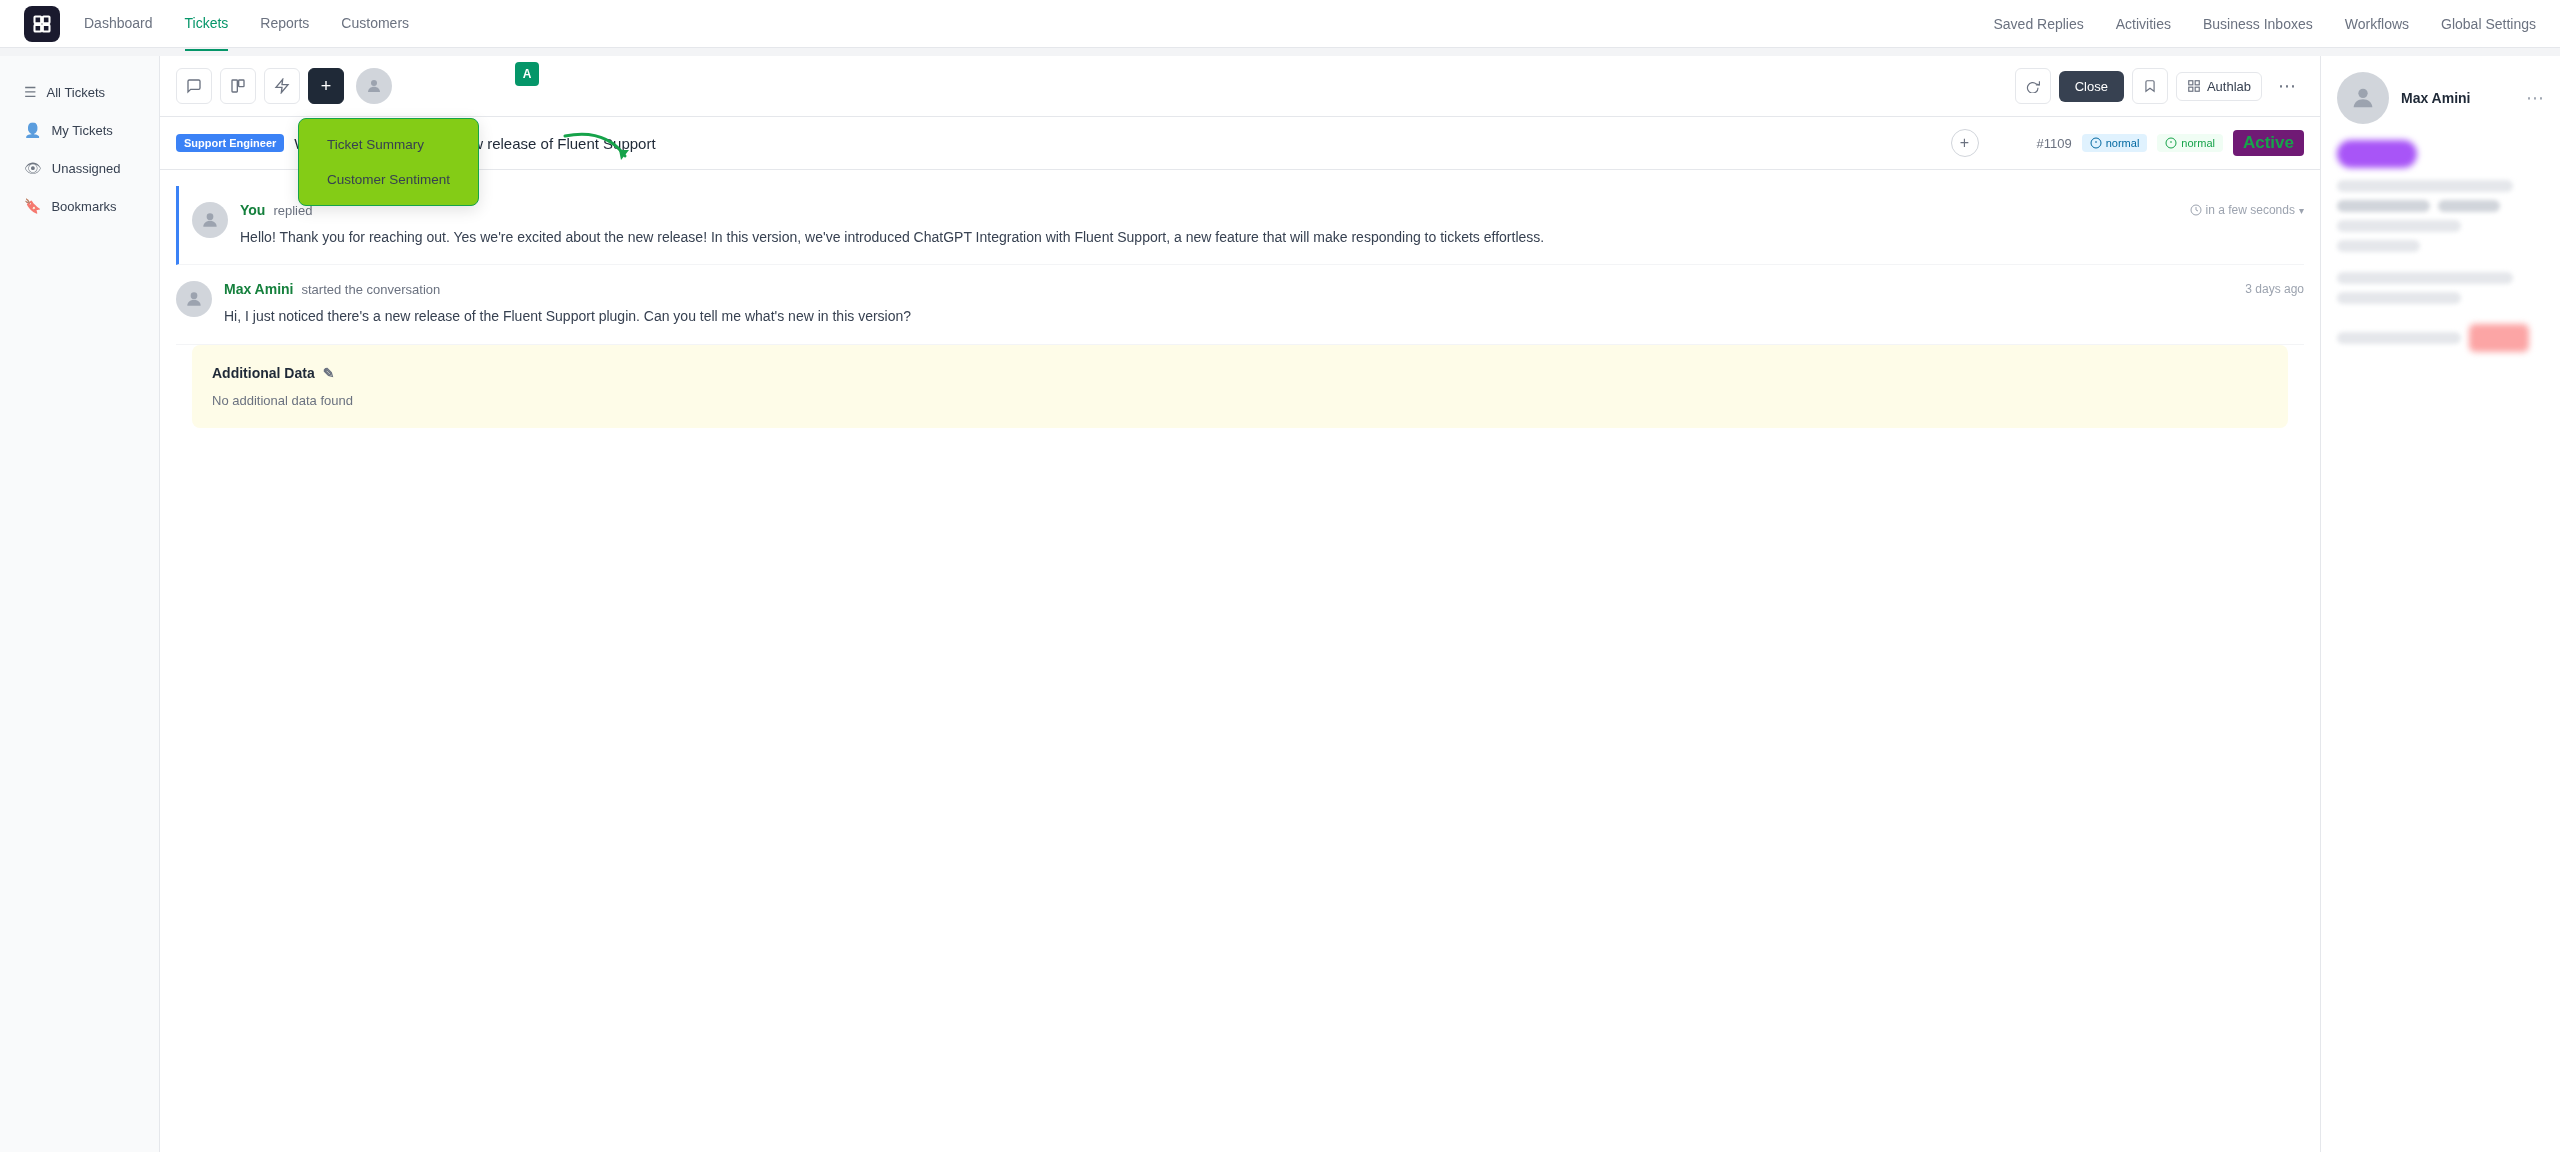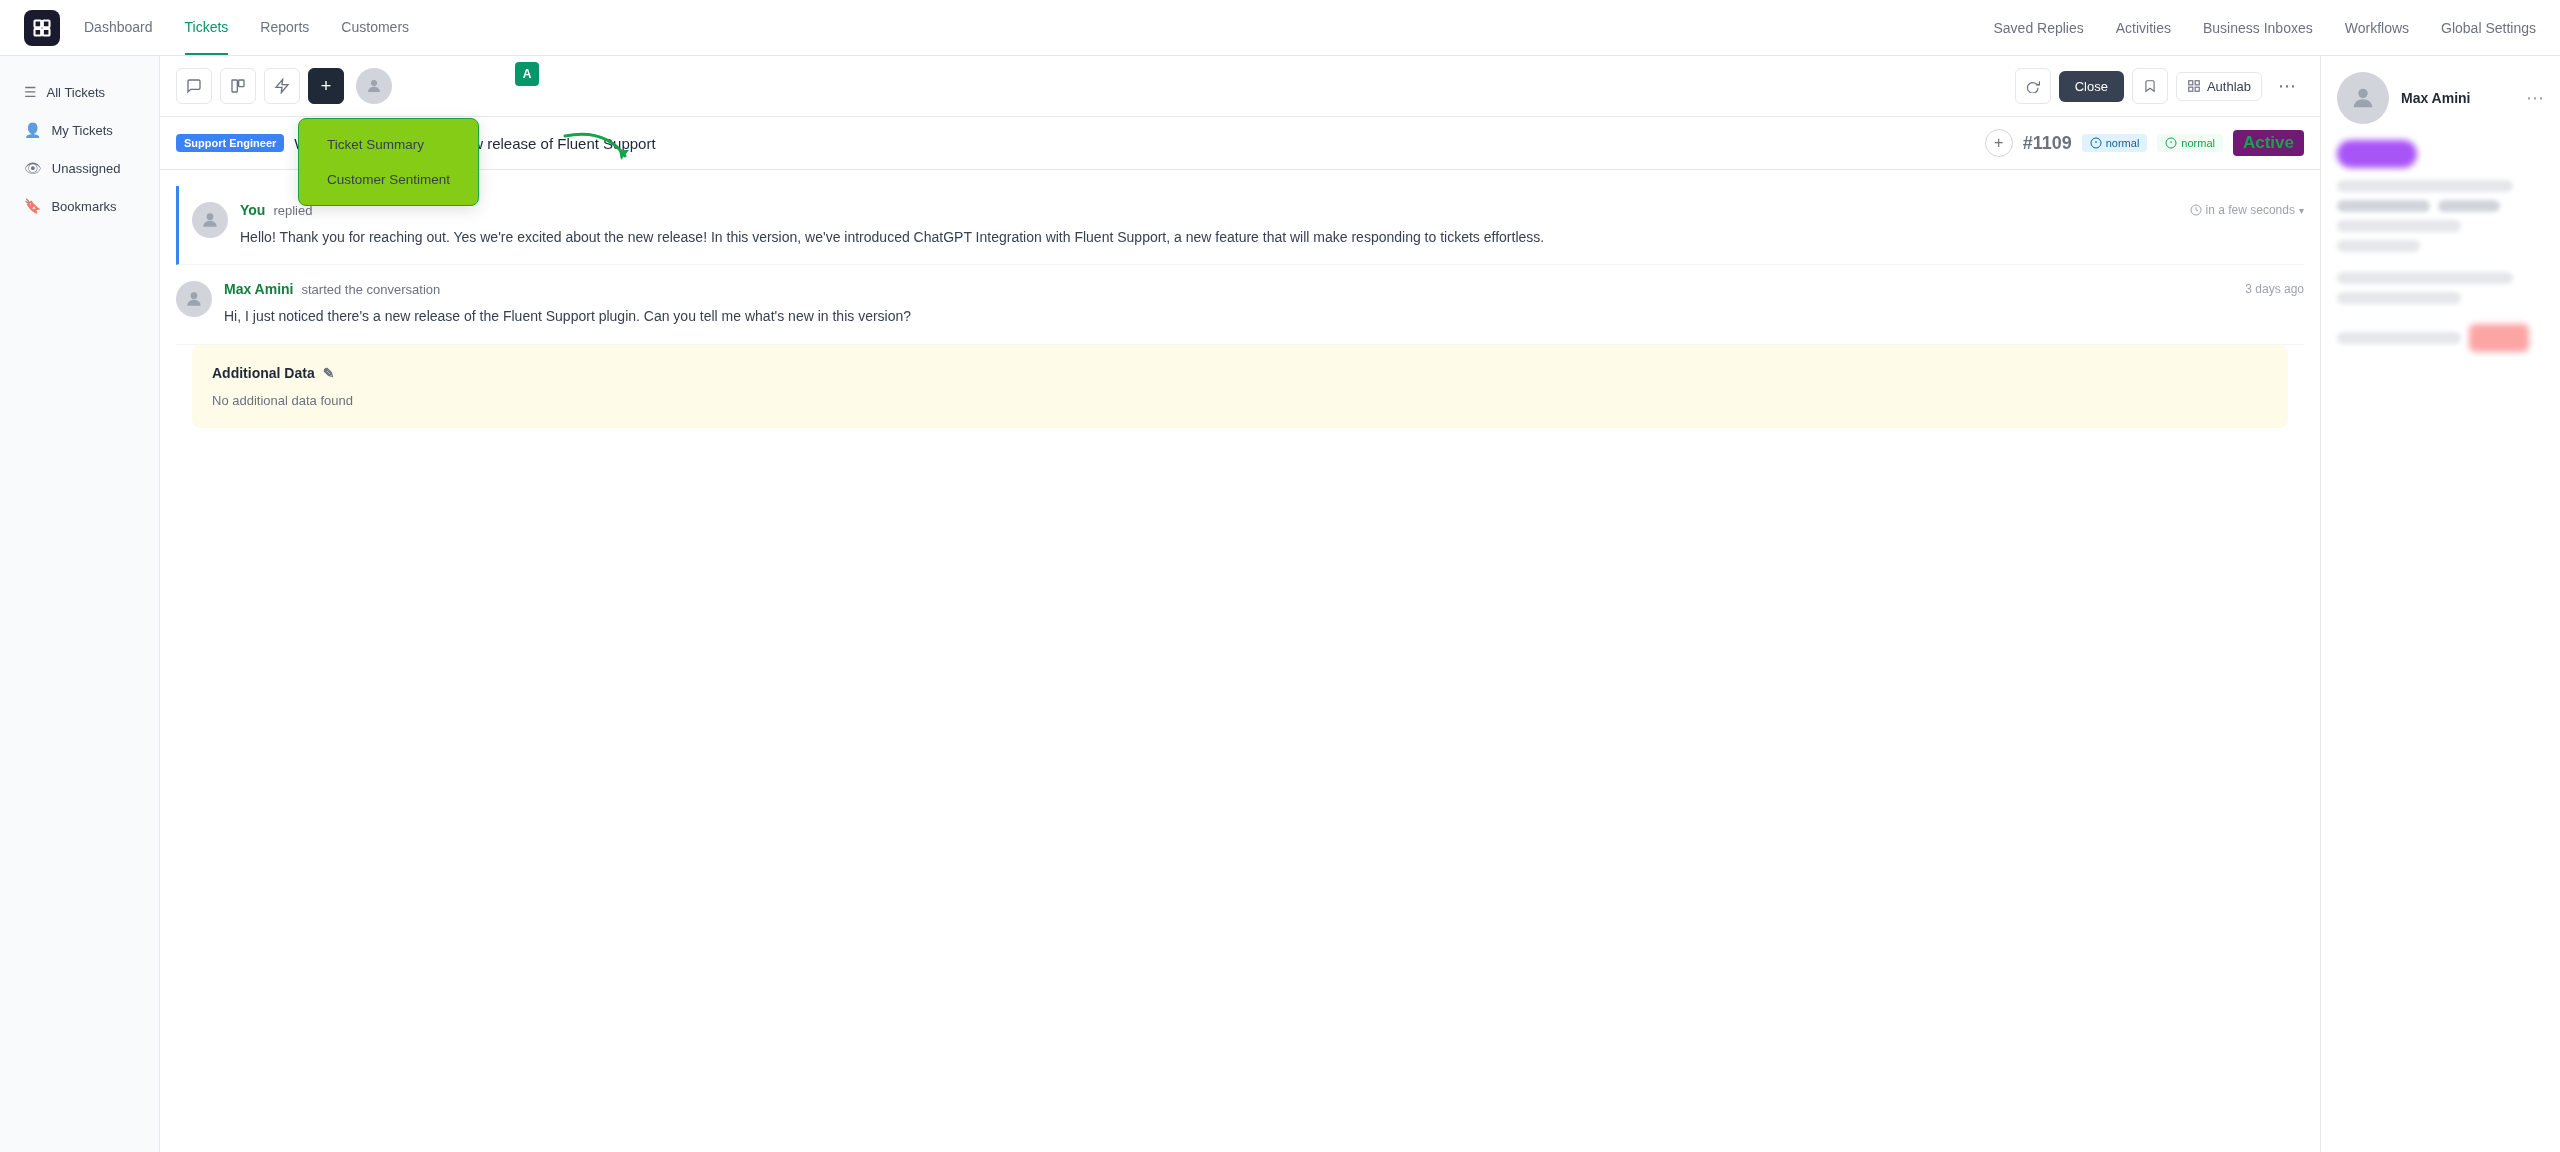--- a/index.html
+++ b/index.html
@@ -5,21 +5,21 @@
     * { box-sizing: border-box; margin: 0; padding: 0; }
     body { font-family: -apple-system, BlinkMacSystemFont, 'Segoe UI', sans-serif; background: #f3f4f6; color: #1f2937; font-size: 14px; }
 
     
     .top-nav {
       background: #fff;
       border-bottom: 1px solid #e5e7eb;
       display: flex;
       align-items: center;
       padding: 0 24px;
-      height: 56px;
+      height: 48px;
       position: fixed;
       top: 0; left: 0; right: 0;
       z-index: 100;
     }
     .top-nav .logo {
       width: 36px; height: 36px;
       background: #1a1a2e;
       border-radius: 8px;
       display: flex; align-items: center; justify-content: center;
       margin-right: 24px;
@@ -242,22 +242,23 @@
       border: 1px solid #d1d5db;
       border-radius: 50%;
       background: #fff;
       cursor: pointer;
       display: flex; align-items: center; justify-content: center;
       color: #6b7280;
       font-size: 16px;
     }
     .ticket-id {
       color: #6b7280;
-      font-size: 18px;
-      font-weight: 700;
+      font-size: 13px;
+      font-weight: 400;
+      margin-left: 48px;
     }
     .priority-badge {
       display: flex; align-items: center; gap: 4px;
       background: #e0f2fe;
       color: #0369a1;
       font-size: 11px;
       padding: 3px 8px;
       border-radius: 4px;
     }
     .priority-badge-2 {

